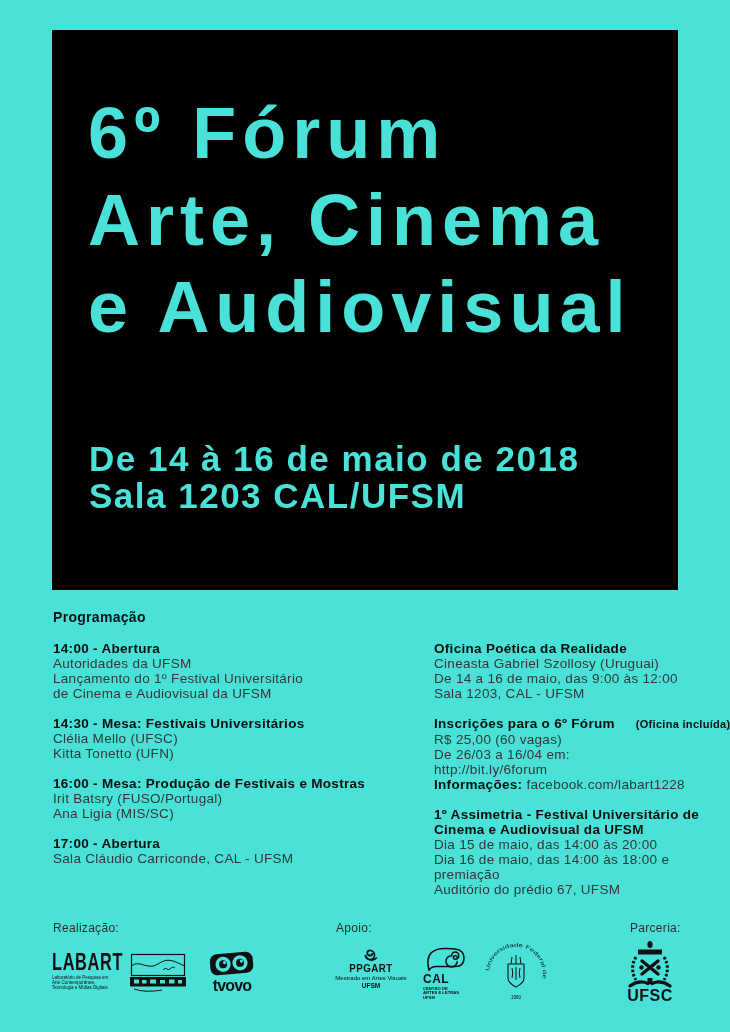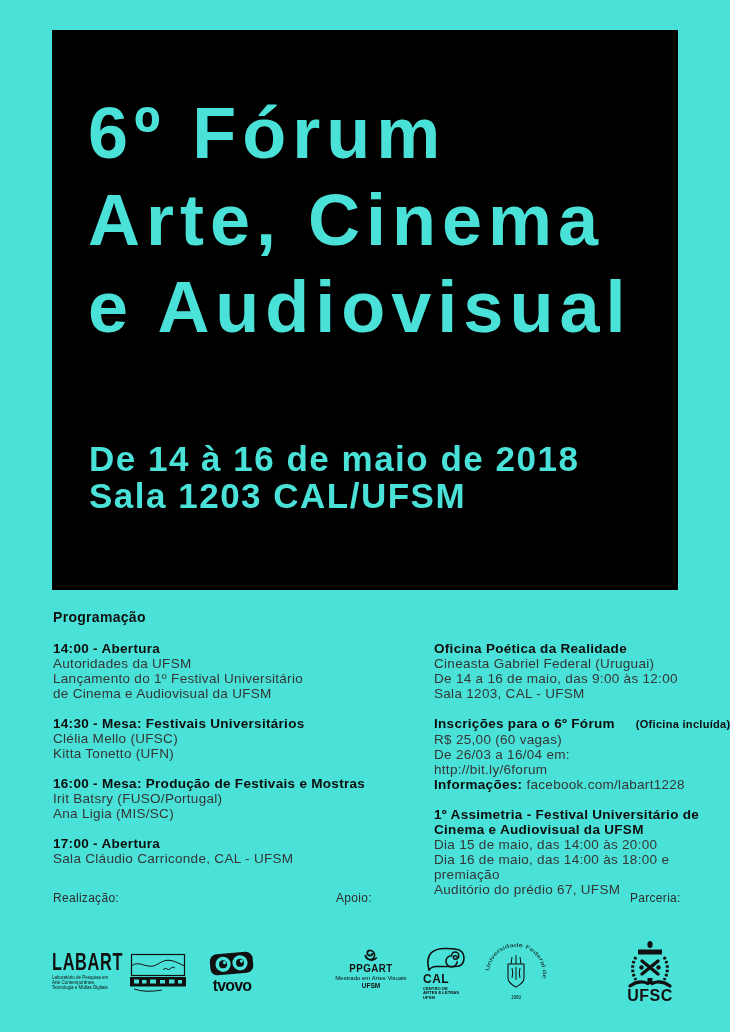--- a/index.html
+++ b/index.html
@@ -20,21 +20,21 @@
        letter-spacing:.3px;}
   .col-left{left:53px;width:378px;}
   .col-right{left:434px;width:296px;}
   .block{margin-bottom:15px;}
   .block-title{font-weight:bold;color:#0e0e0e;white-space:nowrap;}
   .line{white-space:nowrap;}
   .title-note{font-size:11px;margin-left:21px;font-weight:bold;}
   .info-label{font-weight:bold;color:#0e0e0e;}
 
   
-  .footer-label{position:absolute;top:891px;font-size:12px;color:#2d2d2d;letter-spacing:.3px;}
+  .footer-label{position:absolute;top:921px;font-size:12px;color:#2d2d2d;letter-spacing:.3px;}
   .lbl-realizacao{left:53px;} .lbl-apoio{left:336px;} .lbl-parceria{left:630px;}
 
   .logo{position:absolute;color:#101010;}
   .logo svg{display:block;}
   .logo text{font-family:"Liberation Sans",sans-serif;}
 
   
   .labart{left:52px;top:951px;width:110px;}
   .labart-name{font-size:24px;font-weight:bold;letter-spacing:1px;line-height:22px;
                transform:scaleX(.68);transform-origin:left top;white-space:nowrap;}
@@ -104,21 +104,21 @@
     </div>
     <div class="block">
       <div class="block-title">17:00 - Abertura</div>
       <div class="line">Sala Cláudio Carriconde, CAL - UFSM</div>
     </div>
   </div>
 
   <div class="col col-right">
     <div class="block">
       <div class="block-title">Oficina Poética da Realidade</div>
-      <div class="line">Cineasta Gabriel Federal (Uruguai)</div>
+      <div class="line">Cineasta Gabriel Szollosy (Uruguai)</div>
       <div class="line">De 14 a 16 de maio, das 9:00 às 12:00</div>
       <div class="line">Sala 1203, CAL - UFSM</div>
     </div>
     <div class="block">
       <div class="block-title"><span>Inscrições para o 6º Fórum</span><span class="title-note">(Oficina incluída):</span></div>
       <div class="line">R$ 25,00 (60 vagas)</div>
       <div class="line">De 26/03 a 16/04 em:</div>
       <div class="line">http://bit.ly/6forum</div>
       <div class="line"><span class="info-label">Informações:</span><span> facebook.com/labart1228</span></div>
     </div>

